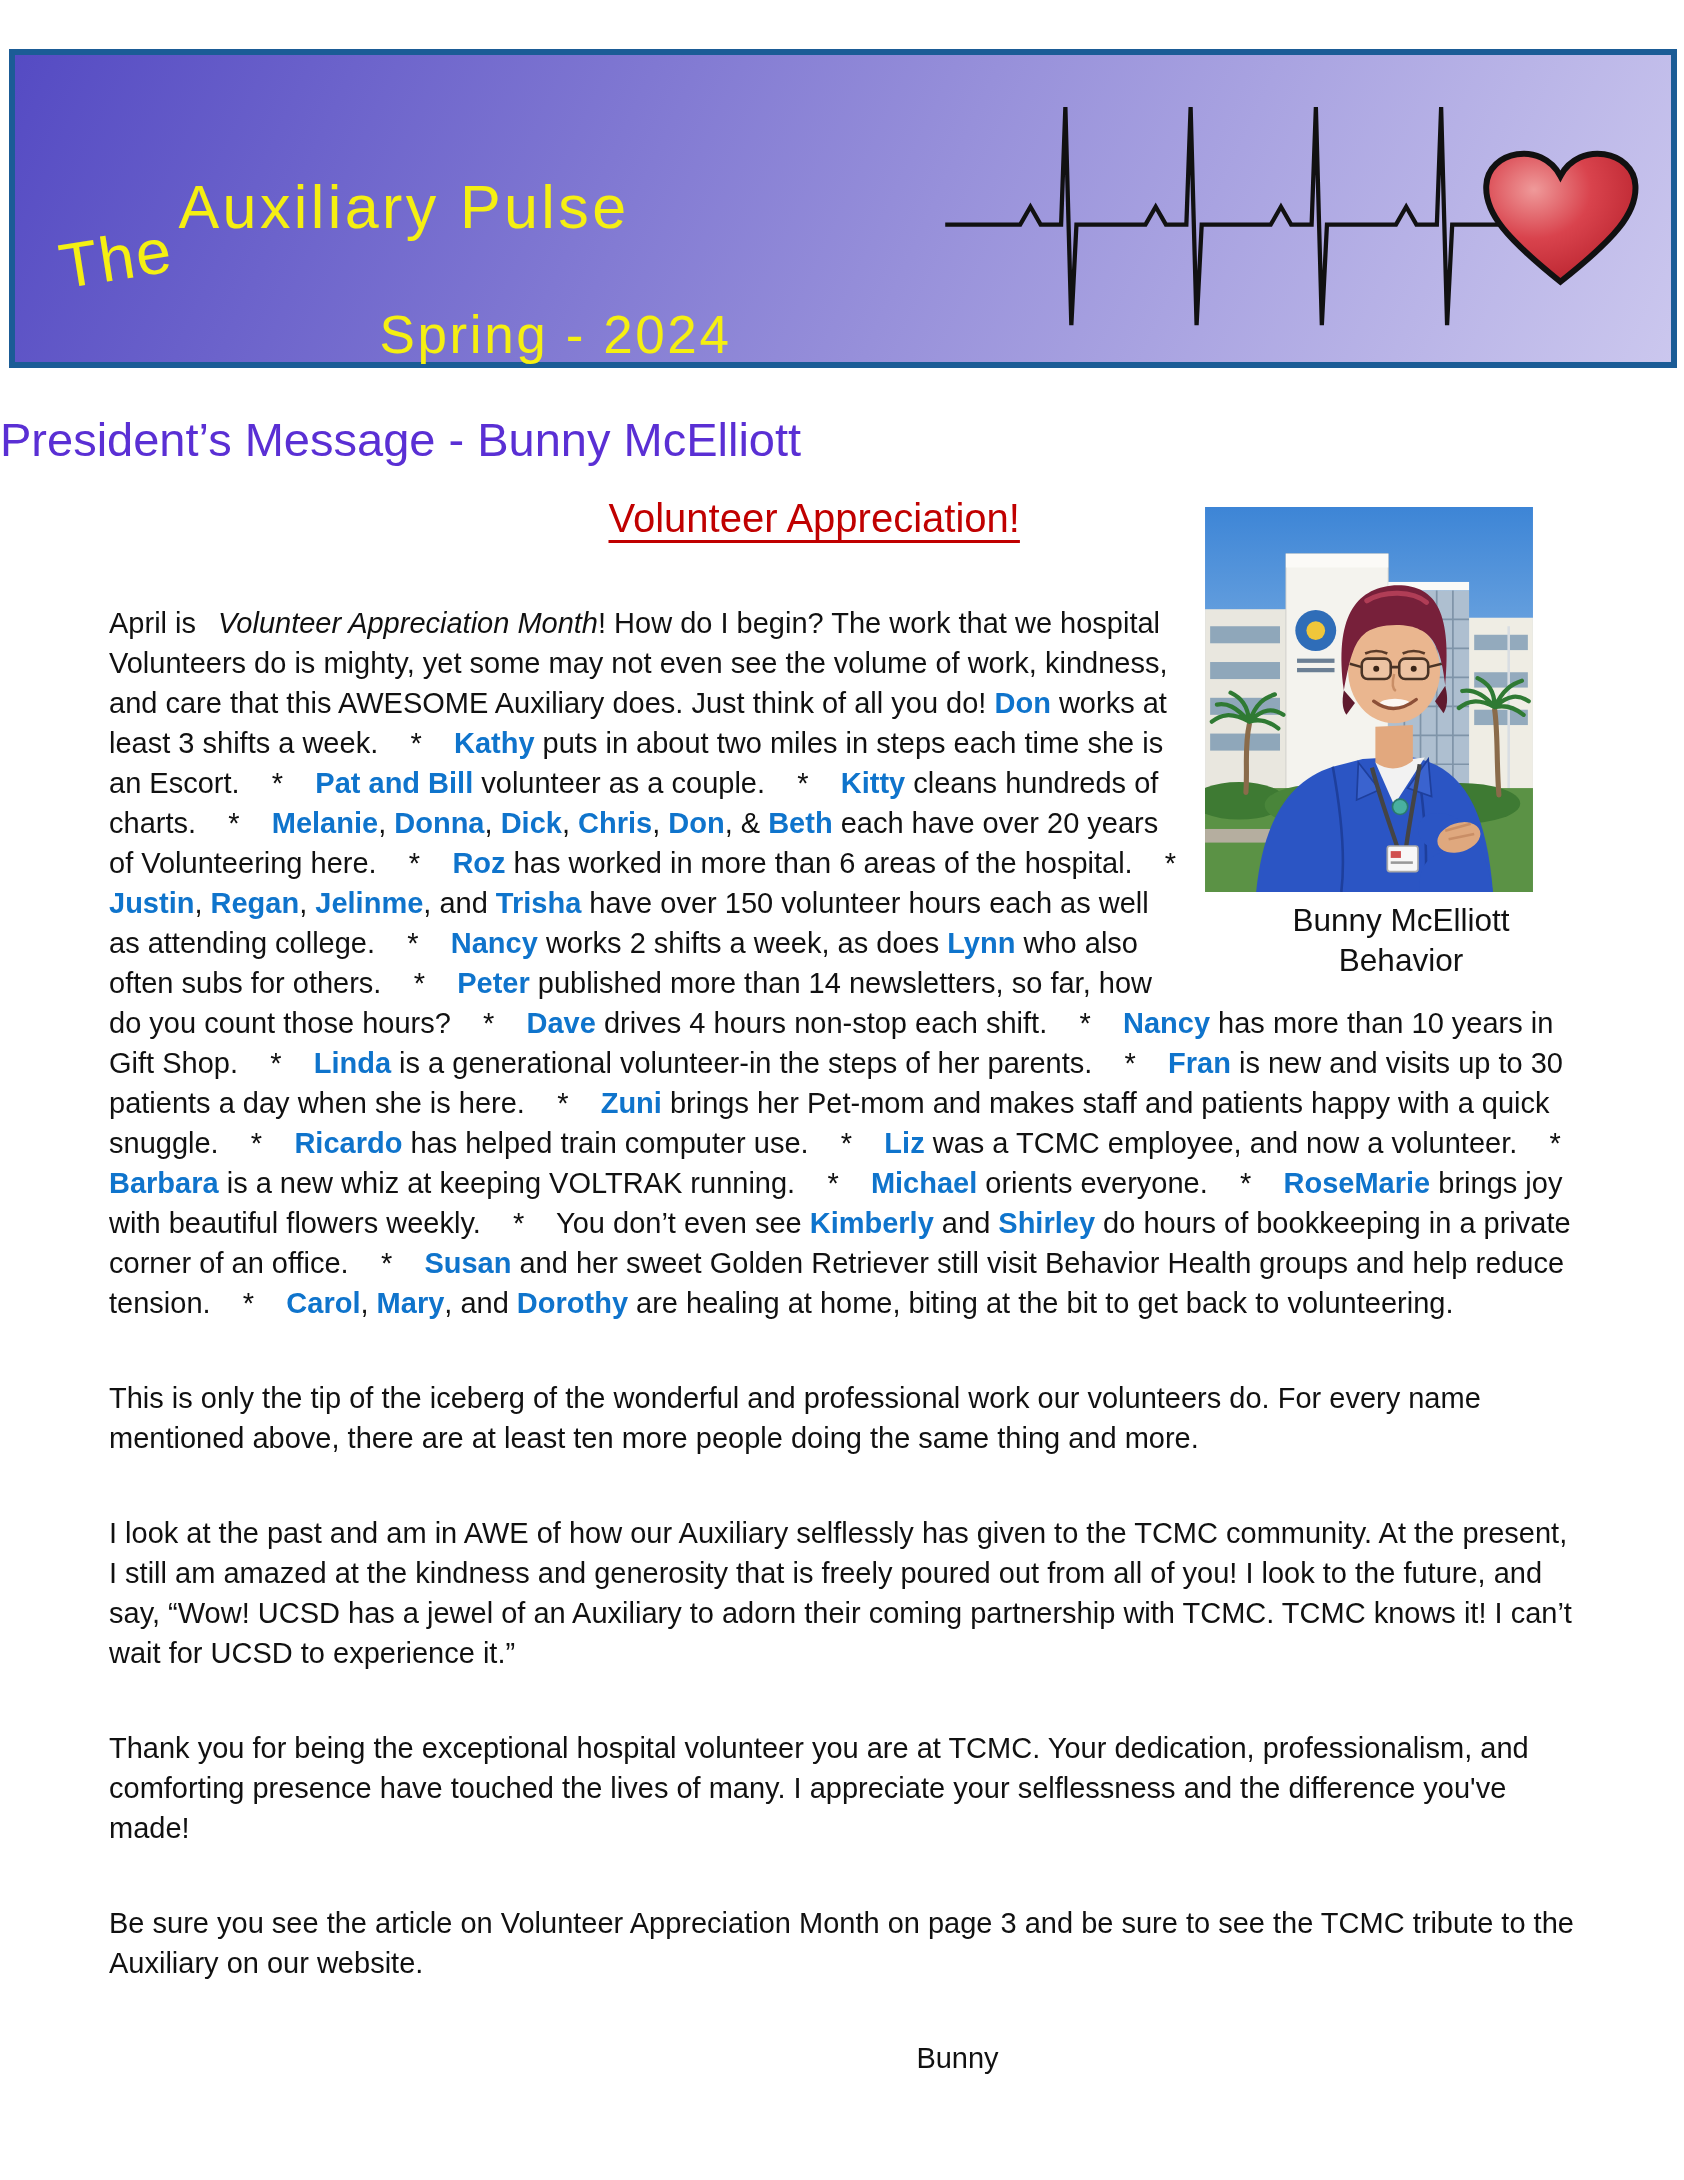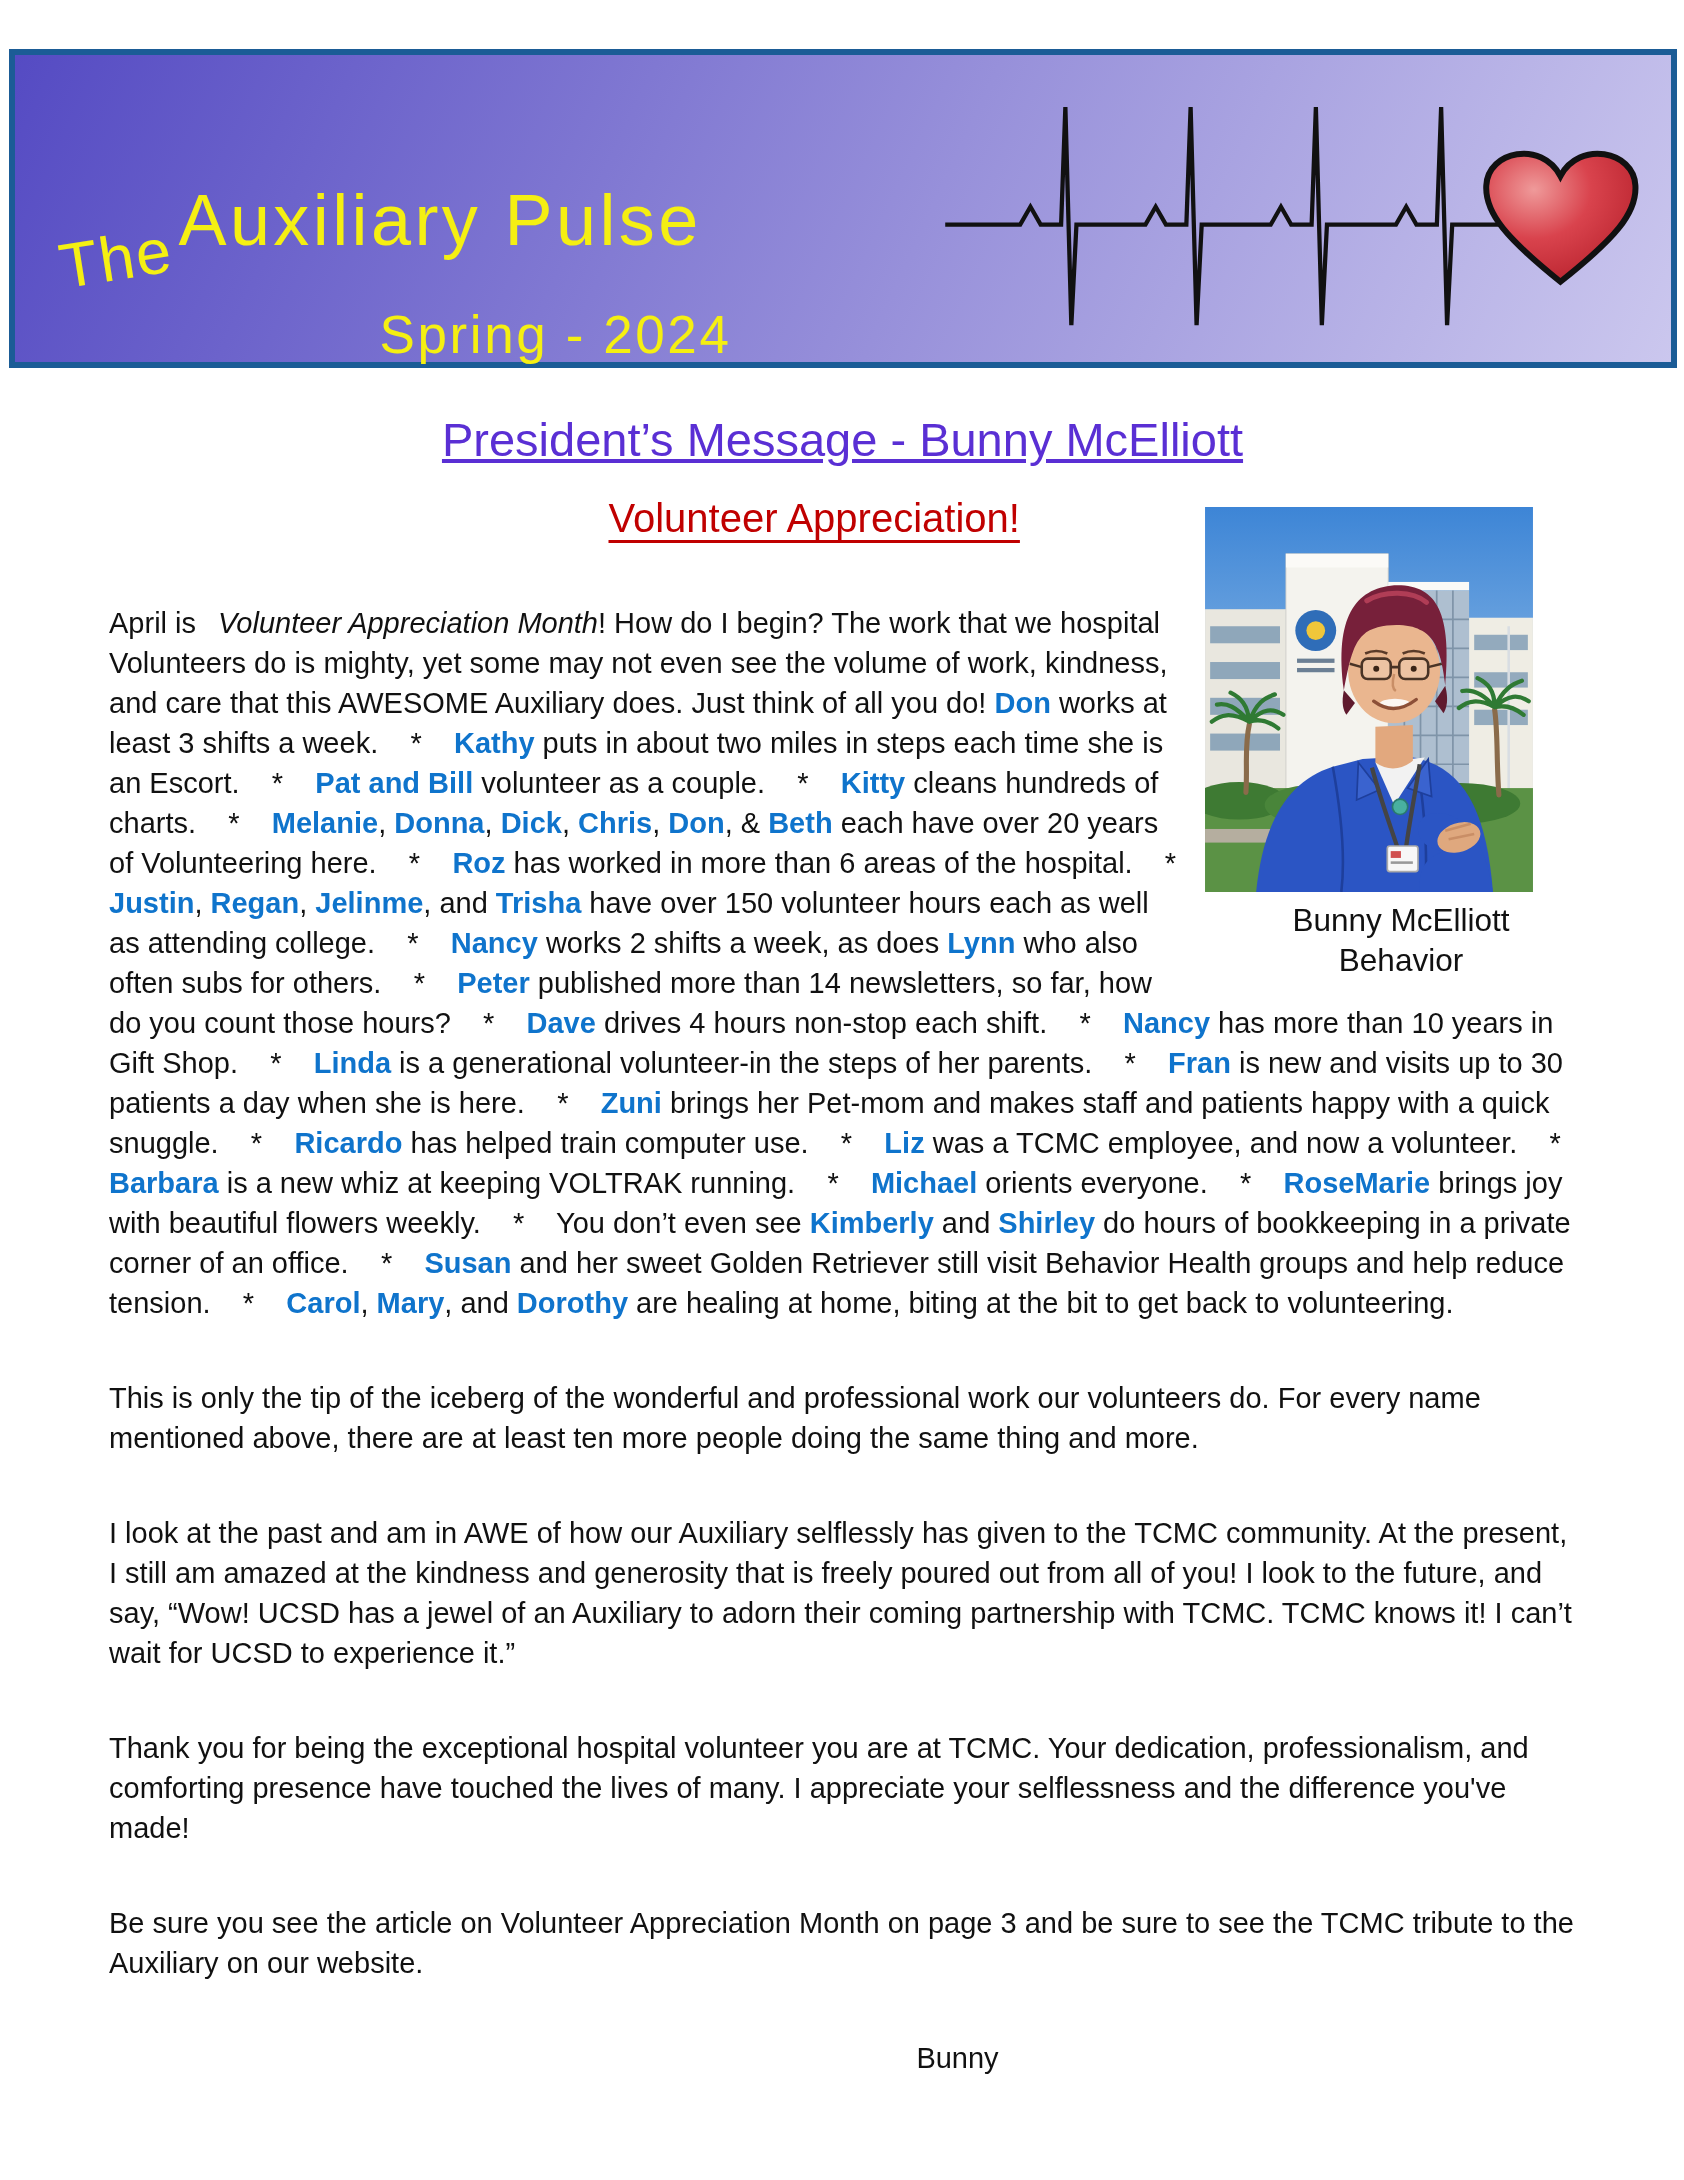--- a/index.html
+++ b/index.html
@@ -26,33 +26,33 @@
   .banner{
     position:relative;margin:49px 8.5px 0 8.5px;height:319px;box-sizing:border-box;
     border:6.8px solid var(--header-border);
     background:linear-gradient(115deg,var(--header-grad-top) 0%,var(--header-grad-mid) 55%,var(--header-grad-bottom) 100%);
   }
   .masthead-the{
     position:absolute;left:44px;top:167px;font-size:63px;color:var(--masthead-yellow);
     transform:rotate(-9deg);font-weight:400;letter-spacing:1.7px;
   }
   .masthead-title{
-    position:absolute;left:164px;top:124px;font-size:72px;color:var(--masthead-yellow);
+    position:absolute;left:164px;top:117px;font-size:61px;color:var(--masthead-yellow);
     font-weight:400;letter-spacing:3.4px;white-space:nowrap;
   }
   .masthead-season{
     position:absolute;left:365px;top:249px;font-size:53px;color:var(--masthead-yellow);
     font-weight:400;letter-spacing:2.6px;
   }
   .ekg-svg{position:absolute;left:920px;top:41px;}
 
   
   .message-title{
-    margin:44px 0 4px 0;text-align:center;font-weight:400;
-    font-size:47px;color:var(--title-purple);text-decoration:underline;
+    margin:44px 0 4px 0;font-weight:400;
+    font-size:47px;color:var(--title-purple);
   }
   .article{margin:0 109px;font-size:29px;line-height:40px;color:var(--body-text);}
   .photo-figure{
     float:right;width:392px;margin:8.5px -21px 13.6px 25.6px;text-align:center;
   }
   .photo-figure svg{display:block;}
   .photo-caption{font-size:31.5px;line-height:40px;margin-top:8.5px;color:#111;}
   .volunteer-heading{
     text-align:center;font-weight:400;font-size:40px;color:var(--heading-red);
     text-decoration:underline;text-decoration-thickness:2.6px;text-underline-offset:7.7px;

